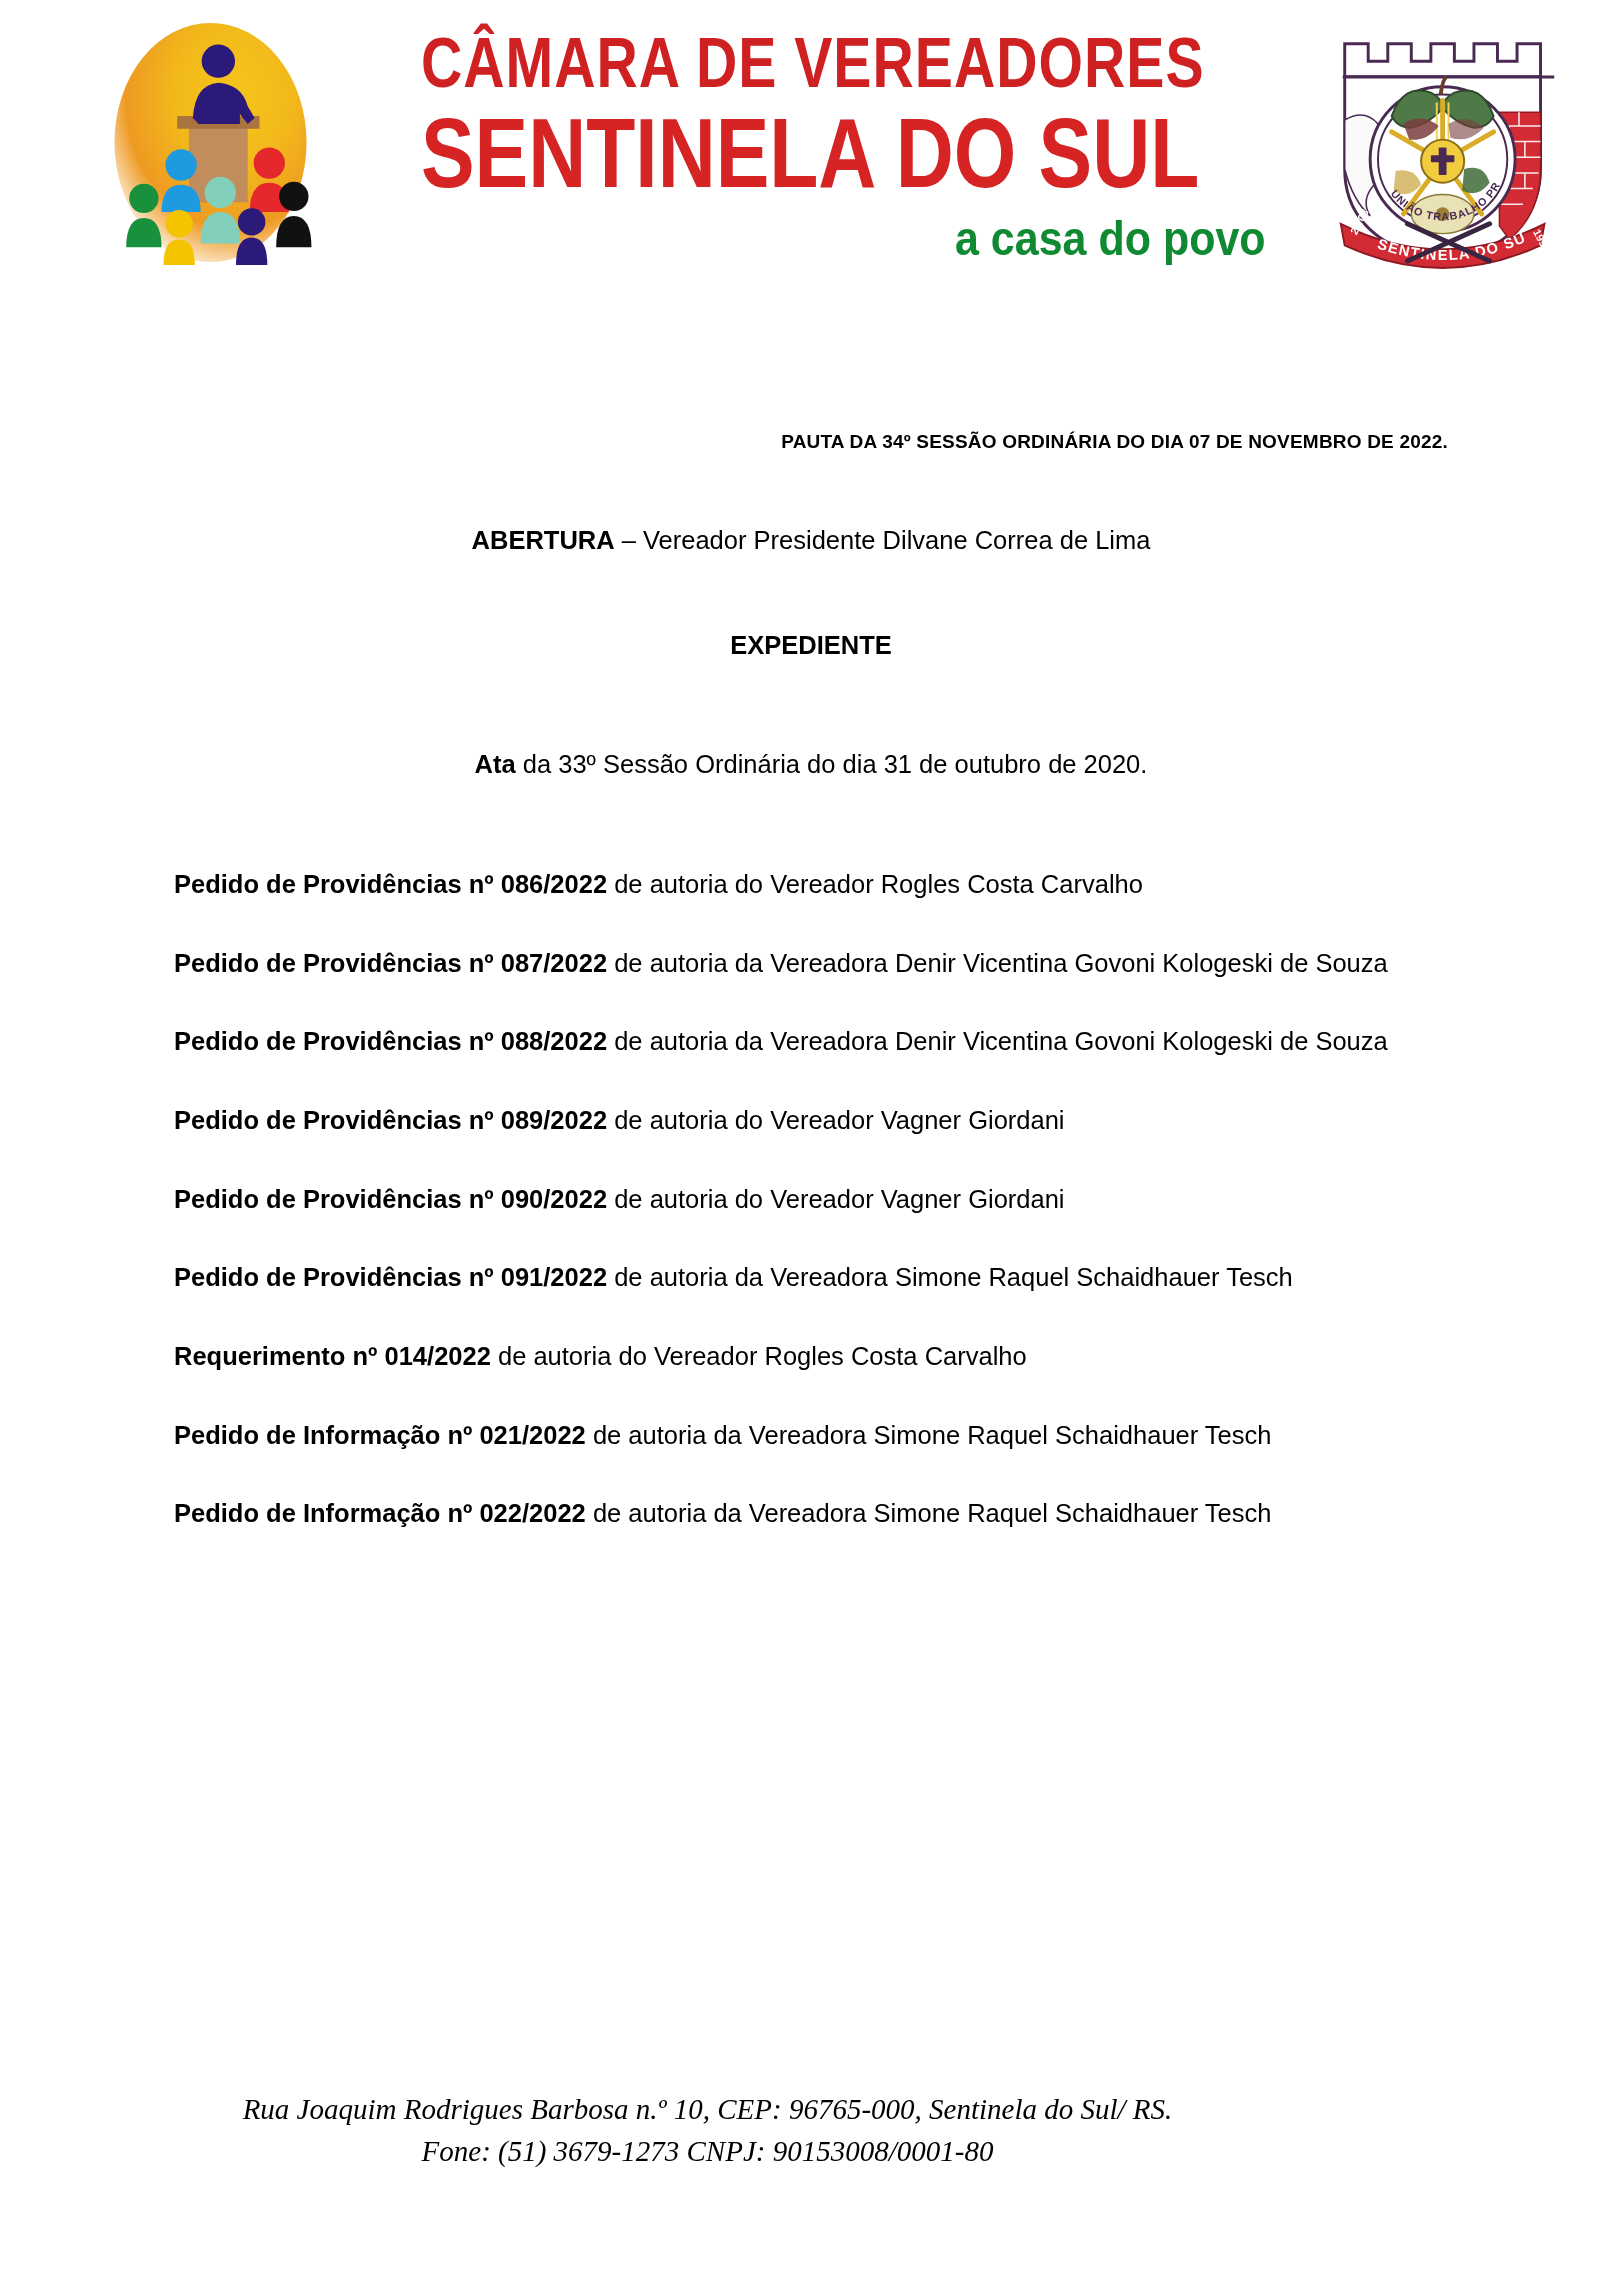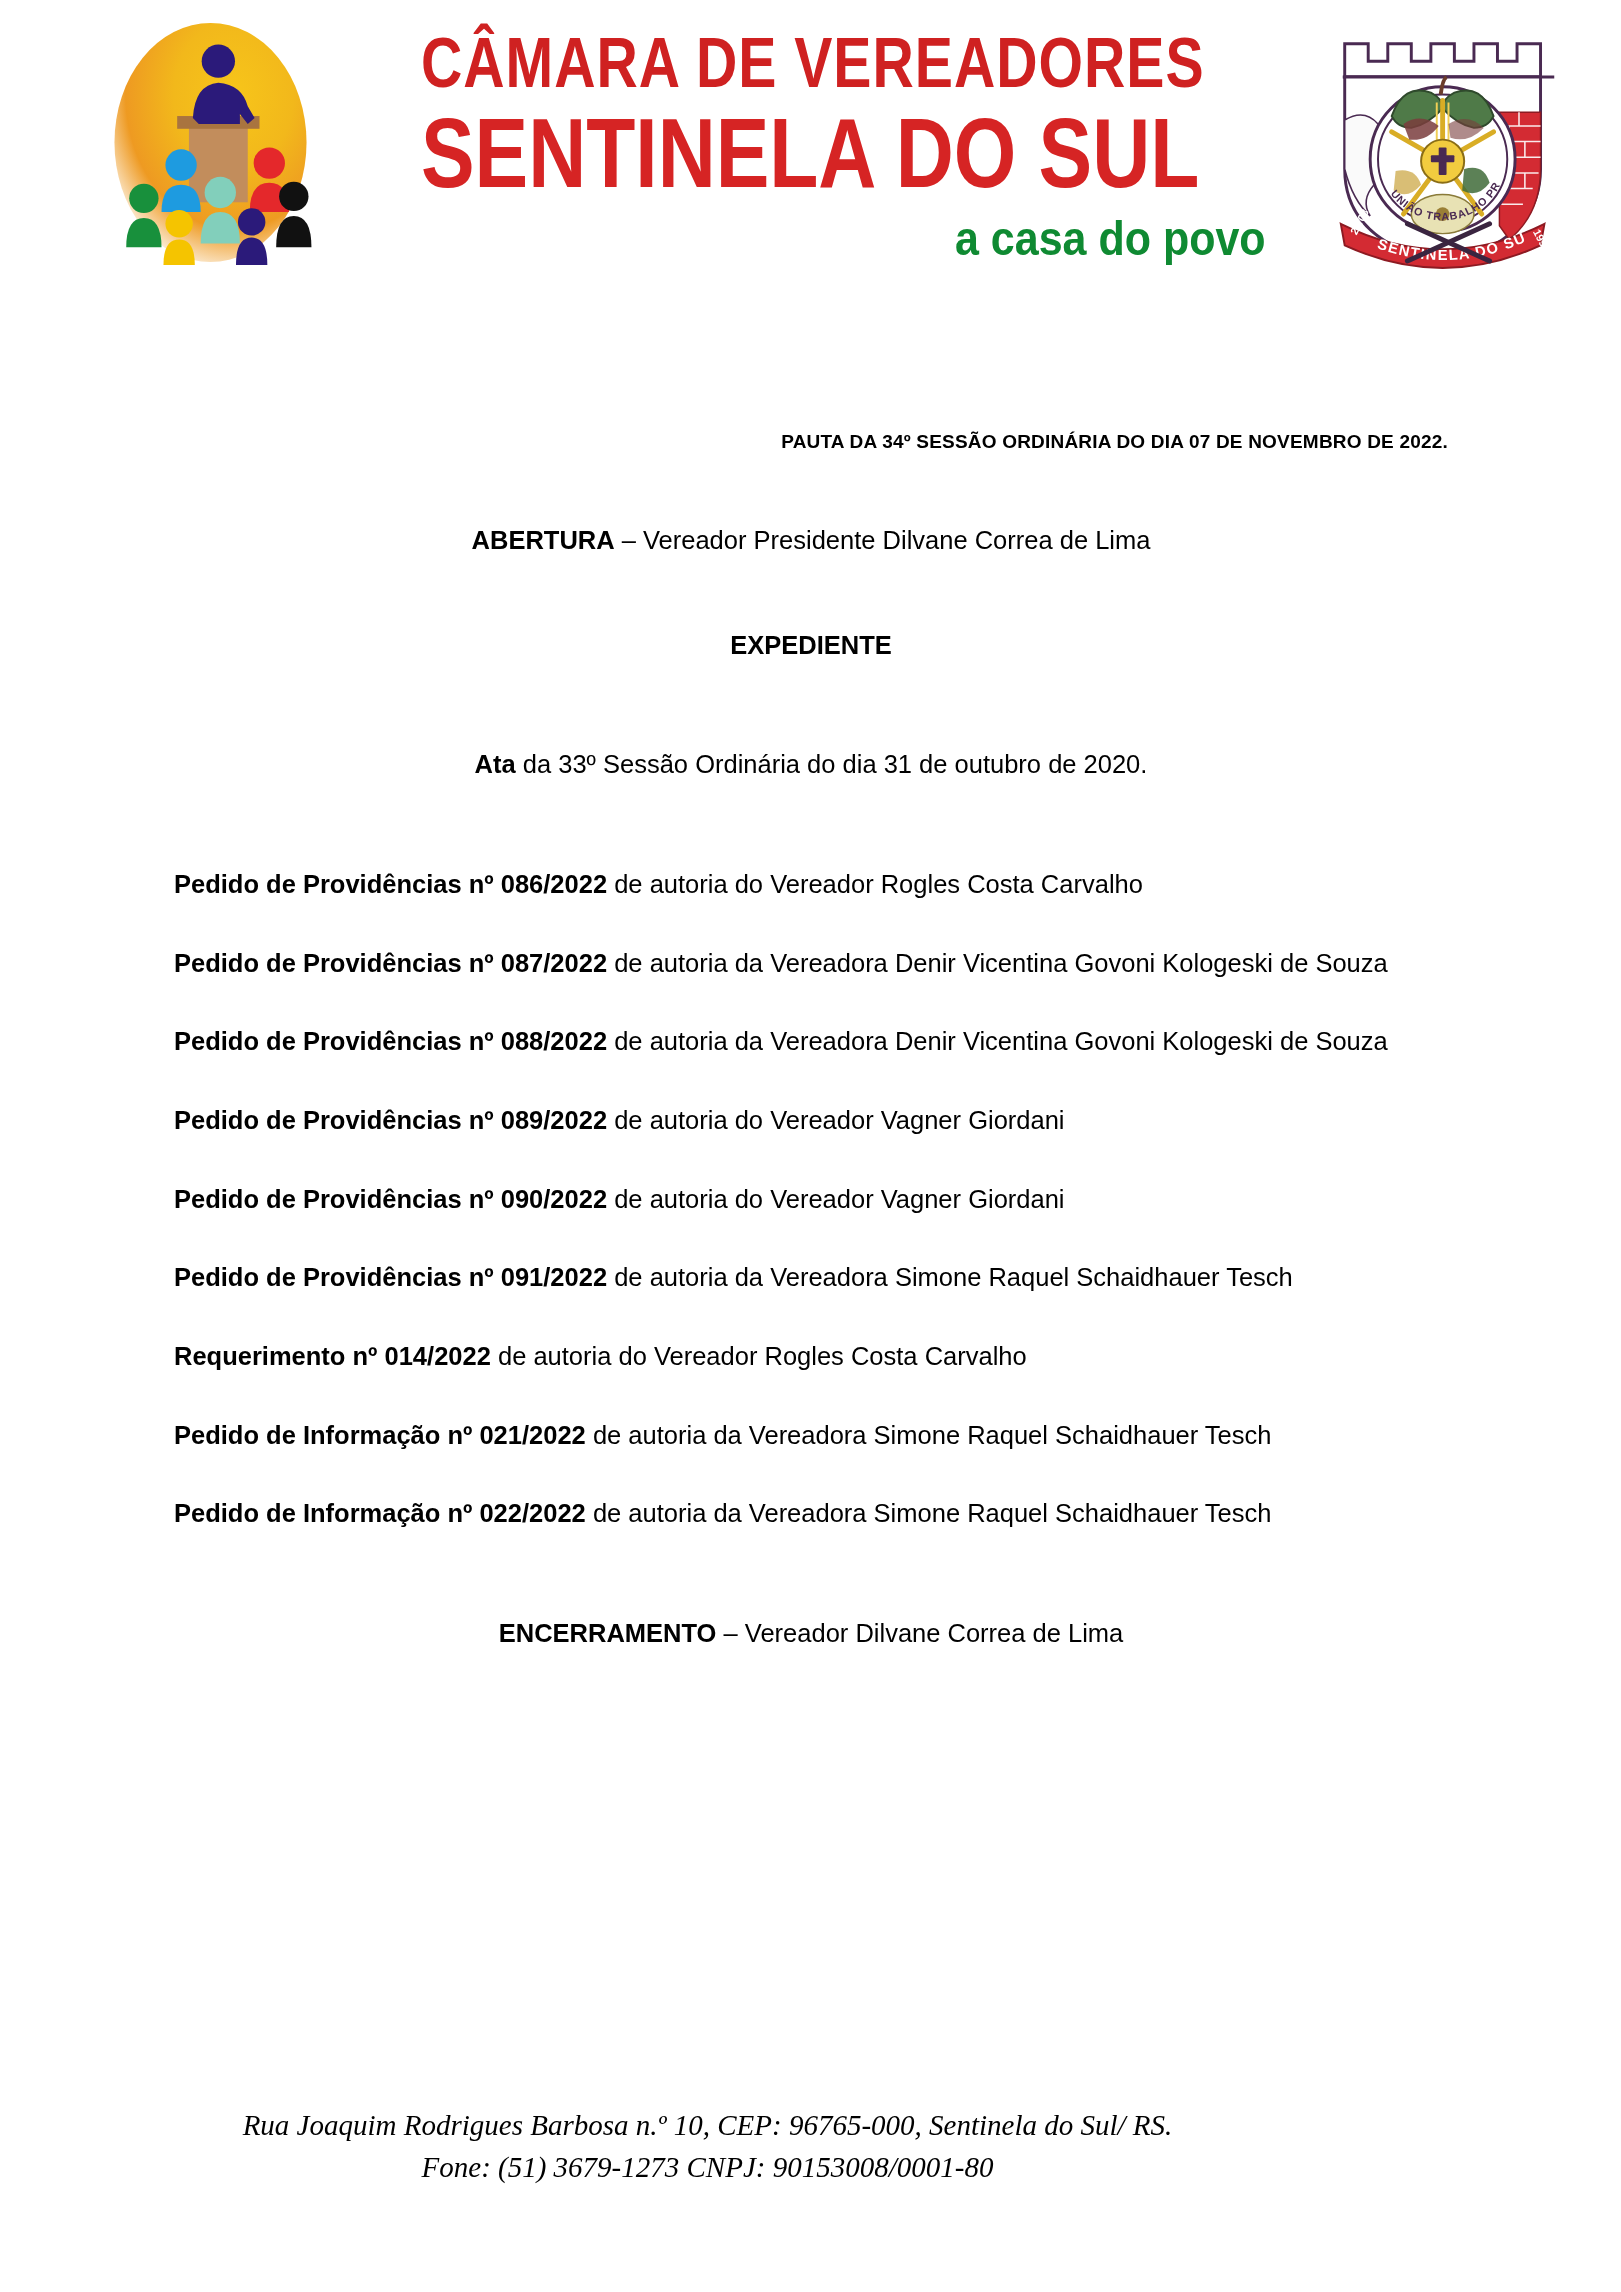--- a/index.html
+++ b/index.html
@@ -123,21 +123,20 @@
     position: absolute;
     left: 0;
     top: 2088px;
     width: 1415px;
     text-align: center;
     font-family: "Liberation Serif", "DejaVu Serif", serif;
     font-style: italic;
     font-size: 29px;
     line-height: 1.45;
     color: #000;
-    margin-top: 16px;
   }
 </style>
 </head>
 <body>
 
 <div class="header">
 
   <div class="emblem-people">
     <svg viewBox="0 0 260 250" xmlns="http://www.w3.org/2000/svg">
       <defs>
@@ -295,20 +294,19 @@
   <p class="blk"><b>Requerimento nº 014/2022</b><span> de autoria do Vereador Rogles Costa Carvalho</span></p>
   <div class="gap-md"></div>
 
   <p class="blk"><b>Pedido de Informação nº 021/2022</b><span> de autoria da Vereadora Simone Raquel Schaidhauer Tesch</span></p>
   <div class="gap-md"></div>
 
   <p class="blk"><b>Pedido de Informação nº 022/2022</b><span> de autoria da Vereadora Simone Raquel Schaidhauer Tesch</span></p>
 
   <div class="gap-xl"></div>
 
-  <p class="blk left"><b>ENCERRAMENTO</b><span> – Vereador Dilvane Correa de Lima</span></p>
 </div>
 
 <div class="footer">
   <div>Rua Joaquim Rodrigues Barbosa n.º 10, CEP: 96765-000,  Sentinela do Sul/ RS.</div>
   <div>Fone: (51) 3679-1273 CNPJ: 90153008/0001-80</div>
 </div>
 
 
 </body></html>

